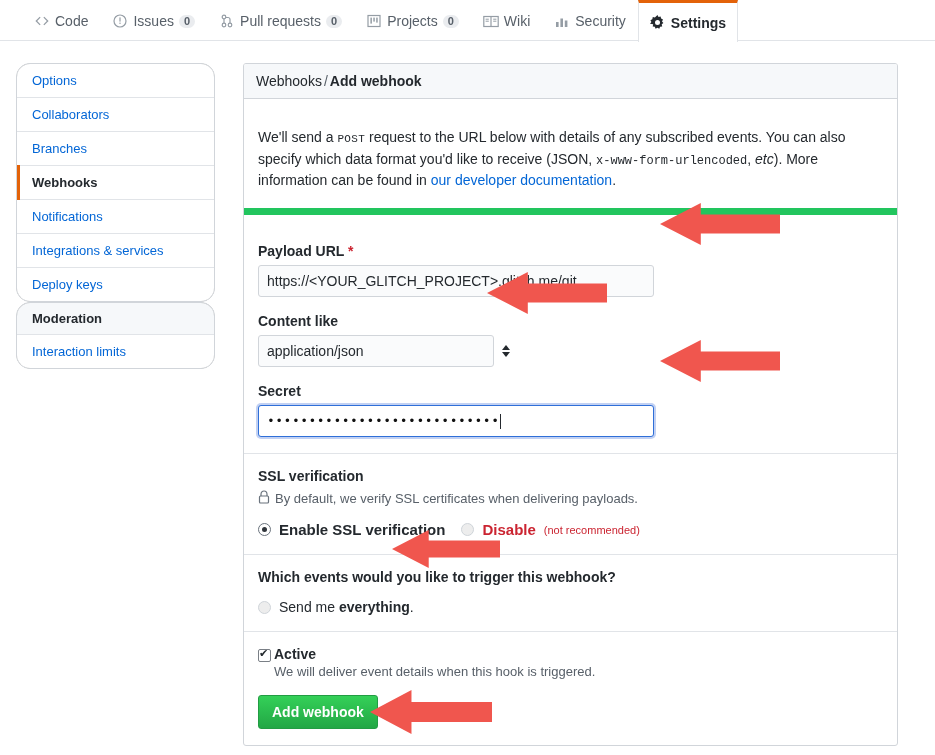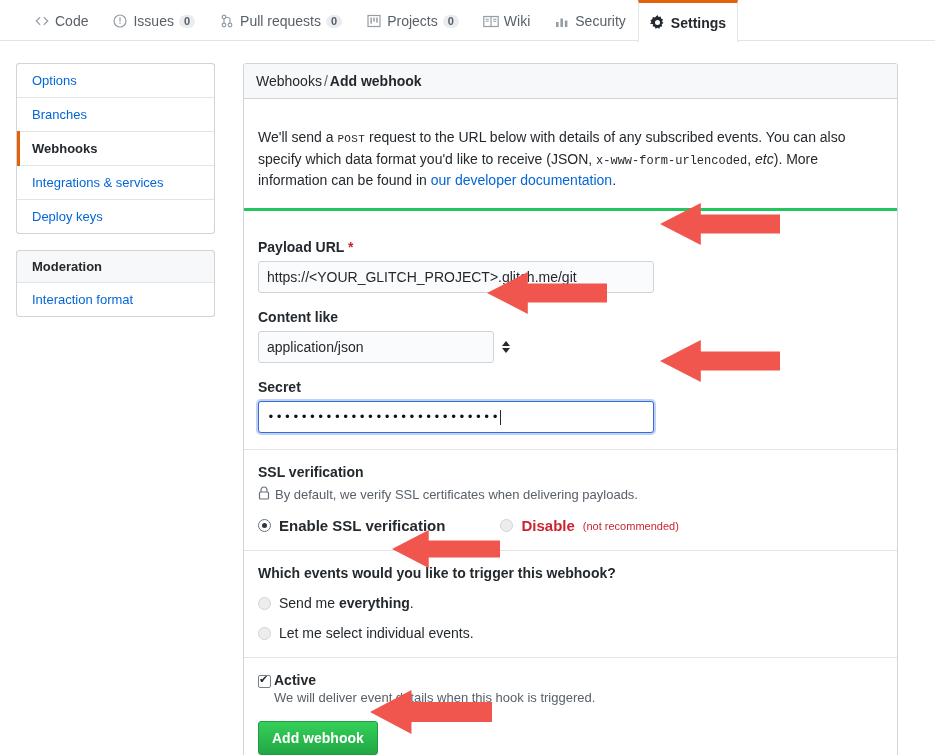--- a/index.html
+++ b/index.html
@@ -43,22 +43,22 @@
   .counter {
     display: inline-block; min-width: 16px; padding: 1px 5px;
     font-size: 11px; font-weight: bold; line-height: 1;
     color: #586069; background: #eaecef;
     border-radius: 20px; text-align: center;
   }
 
   
   .sidebar { position: absolute; left: 16px; top: 63px; width: 199px; }
   .menu {
-    background: #a3a3a3; border: 1px solid #d1d5da; border-radius: 3px;
-    overflow: hidden; margin-bottom: 16px;
+    background: #a3a3a3; border: 1px solid #d1d5da; border-radius: 14px;
+    overflow: hidden; 
   }
   .menu-heading {
     display: block; padding: 8px 15px;
     background: #f6f8fa; border-bottom: 1px solid #e1e4e8;
     font-size: 13px; font-weight: bold; color: #24292e;
   }
   .menu-item {
     display: block; position: relative;
     padding: 9px 15px; font-size: 13px; color: #0366d6;
     text-decoration: none; border-bottom: 1px solid #e1e4e8;
@@ -83,21 +83,21 @@
     font-size: 14px; color: #24292e;
     border-radius: 2px 2px 0 0;
   }
   .box-header .crumb-link { color: #24292e; text-decoration: none; }
   .box-header .crumb-sep { color: #586069; margin: 0 2px; }
   .box-header .crumb-current { font-weight: bold; }
 
   .intro {
     padding: 14px 14px 16px 14px;
     font-size: 14px; line-height: 1.55; color: #24292e;
-    border-bottom: 3px solid #22c55e;
+    border-bottom: 7px solid #22c55e;
   }
   .mono { font-family: "Liberation Mono", monospace; font-size: 12px; }
   .smallcaps { font-family: "Liberation Mono", monospace; font-size: 11px; letter-spacing: .3px; }
   .lnk { color: #0366d6; text-decoration: none; }
   .ital { font-style: italic; }
 
   .section { padding: 14px 14px 16px 14px; border-bottom: 1px solid #e1e4e8; }
   .section:last-child { border-bottom: none; }
 
   .flabel { display: block; font-size: 14px; font-weight: bold; color: #24292e; margin-bottom: 6px; }
@@ -257,29 +257,31 @@
             </svg>
           </span>
           <span class="tlabel">Settings</span>
         </a>
       </div>
   </nav>
 
   <aside class="sidebar">
     <div class="menu" id="sidebar-menu">
         <a href="#" class="menu-item"><span>Options</span></a>
+        <a href="#" class="menu-item"><span>Collaborators</span></a>
         <a href="#" class="menu-item"><span>Branches</span></a>
         <a href="#" class="menu-item selected"><span>Webhooks</span></a>
+        <a href="#" class="menu-item"><span>Notifications</span></a>
         <a href="#" class="menu-item"><span>Integrations &amp; services</span></a>
         <a href="#" class="menu-item"><span>Deploy keys</span></a>
       </div>
     <div class="menu">
       <span class="menu-heading">Moderation</span>
       <div id="moderation-items">
-          <a href="#" class="menu-item"><span>Interaction format</span></a>
+          <a href="#" class="menu-item"><span>Interaction limits</span></a>
         </div>
     </div>
   </aside>
 
   <main class="main">
     <div class="box">
 
       <div class="box-header">
         <a class="crumb-link" href="#">Webhooks</a><span class="crumb-sep">/</span><span class="crumb-current">Add webhook</span>
       </div>
@@ -322,21 +324,21 @@
         <div class="flabel">SSL verification</div>
         <div class="ssl-note">
           <span>
             <svg width="12" height="14" viewBox="0 0 12 14" aria-hidden="true">
               <path d="M3 6V4.2C3 2.4 4.3 1 6 1s3 1.4 3 3.2V6" fill="none" stroke="#6a737d" stroke-width="1.2"></path>
               <rect x="1.5" y="6" width="9" height="7" rx="1" fill="none" stroke="#6a737d" stroke-width="1.2"></rect>
             </svg>
           </span>
           <span>By default, we verify SSL certificates when delivering payloads.</span>
         </div>
-        <div style="display:flex; align-items:center; gap:55px;">
+        <div style="display:flex; align-items:center; gap:16px;">
           <div class="radio-row">
             <span class="radio checked"></span>
             <span class="rlabel strongish">Enable SSL verification</span>
           </div>
           <div class="radio-row" style="margin-top:0;">
             <span class="radio dim"></span>
             <span class="danger">Disable</span>
             <span class="danger-note">(not recommended)</span>
           </div>
         </div>
@@ -344,24 +346,20 @@
 
       <div class="section">
         <div class="events-title">Which events would you like to trigger this webhook?</div>
 
 
         <div class="radio-row">
           <span class="radio dim"></span>
           <span class="rlabel"><span>Send me </span><b>everything</b><span>.</span></span>
         </div>
 
-        <div class="radio-row">
-          <span class="radio dim"></span>
-          <span class="rlabel">Let me select individual events.</span>
-        </div>
       </div>
 
       <div class="section">
         <div class="check-row">
           <span class="checkbox checked"></span>
           <div>
             <div class="check-title">Active</div>
             <div class="check-note">We will deliver event details when this hook is triggered.</div>
           </div>
         </div>

